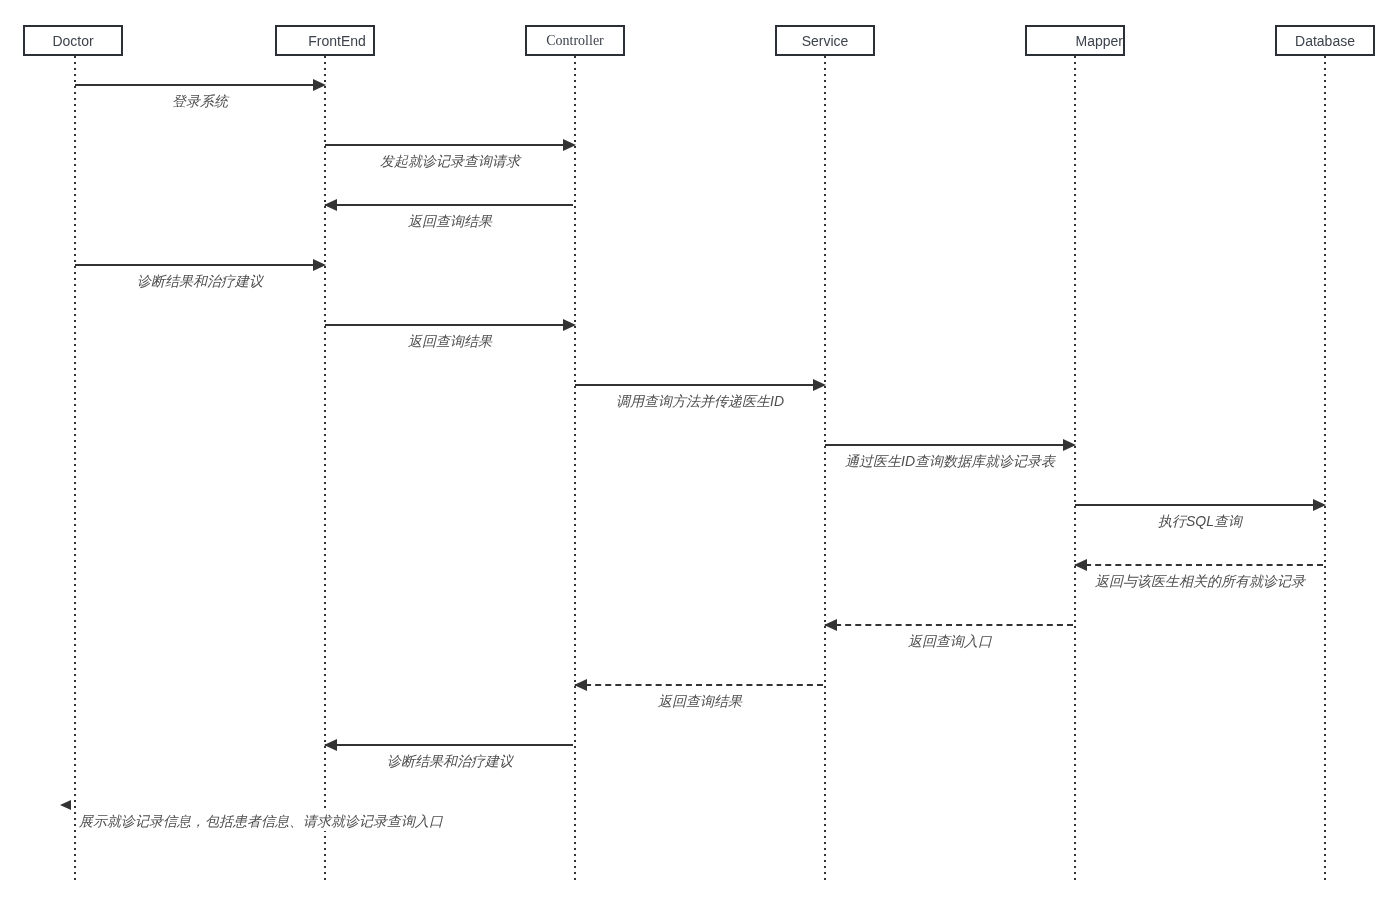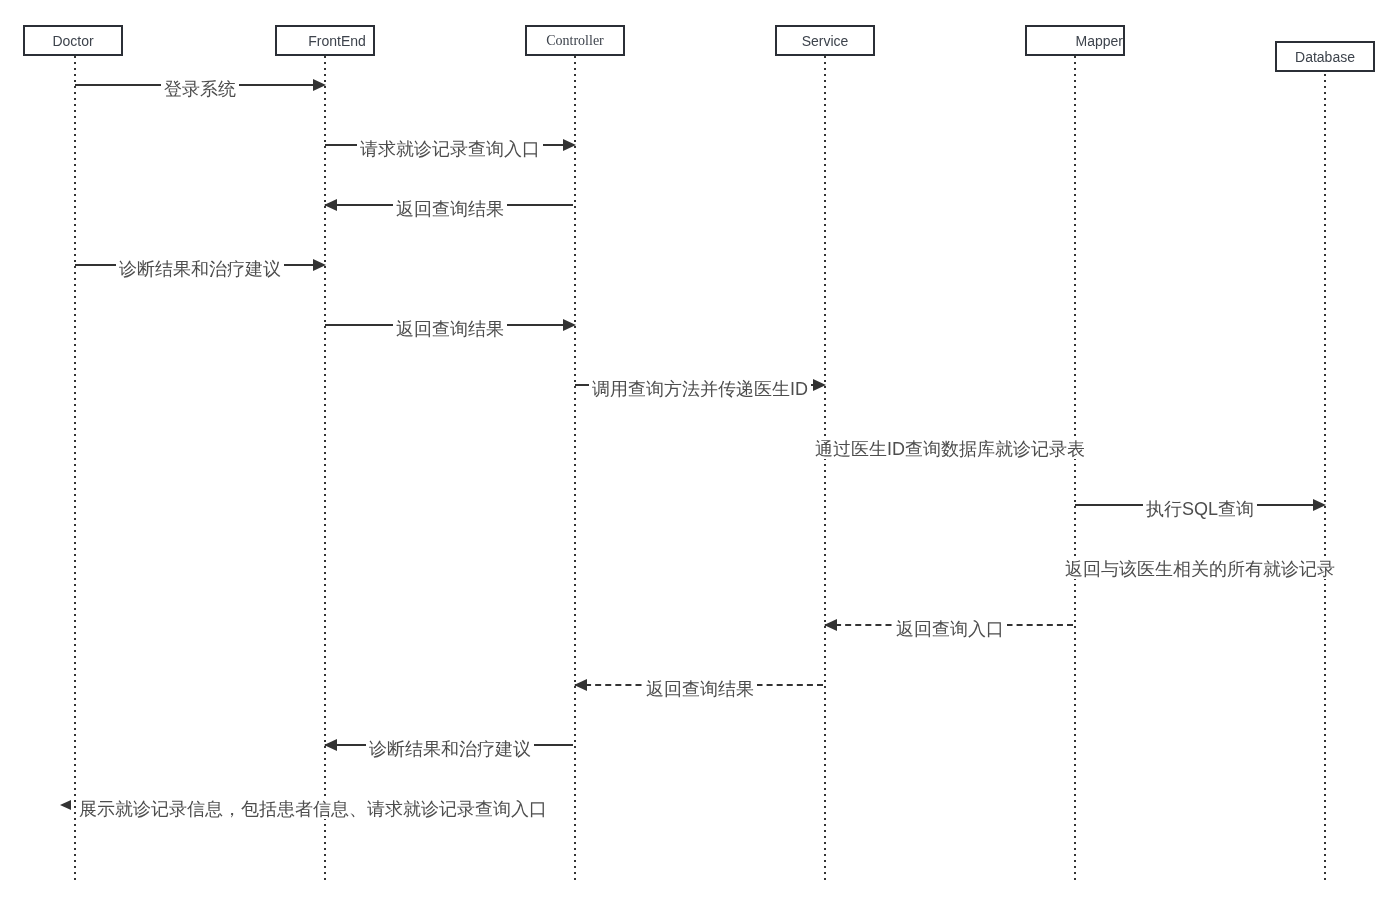--- a/index.html
+++ b/index.html
@@ -37,23 +37,23 @@
   .arrow{
     position:absolute;width:0;height:0;top:-6px;
     border-top:6px solid transparent;border-bottom:6px solid transparent;
   }
   .arrow.right{right:-1px;border-left:13px solid var(--line);}
   .arrow.left{left:-1px;border-right:13px solid var(--line);}
   .arrow.self{left:-15px;top:-5px;
     border-top:5px solid transparent;border-bottom:5px solid transparent;
     border-right:11px solid var(--line);}
   .msg-label{
-    position:absolute;left:50%;top:4px;transform:translate(-50%,-50%);
+    position:absolute;left:50%;top:16px;transform:translate(-50%,-50%);
     background:var(--bg);padding:0 3px;
-    font-size:18px;color:var(--mtext);white-space:nowrap;line-height:20px;
+    font-size:14px;color:var(--mtext);white-space:nowrap;line-height:20px;font-style:italic;
   }
   .msg-label.self-label{
     left:2px;transform:translateY(-50%);padding:0 2px;
   }
 </style>
 </head>
 <body>
 
 <div class="canvas">
   <div class="layer" id="lifelines-layer">
@@ -66,21 +66,21 @@
     </div>
   <div class="layer" id="messages-layer">
       <div class="msg" style="top: 85px; left: 75px; width: 250px;">
         <div class="msg-line"></div>
         <div class="arrow right"></div>
         <span class="msg-label">登录系统</span>
       </div>
       <div class="msg" style="top: 145px; left: 325px; width: 250px;">
         <div class="msg-line"></div>
         <div class="arrow right"></div>
-        <span class="msg-label">请求就诊记录查询入口</span>
+        <span class="msg-label">发起就诊记录查询请求</span>
       </div>
       <div class="msg" style="top: 205px; left: 325px; width: 250px;">
         <div class="msg-line"></div>
         <div class="arrow left"></div>
         <span class="msg-label">返回查询结果</span>
       </div>
       <div class="msg" style="top: 265px; left: 75px; width: 250px;">
         <div class="msg-line"></div>
         <div class="arrow right"></div>
         <span class="msg-label">诊断结果和治疗建议</span>
@@ -139,17 +139,17 @@
       </div>
       <div class="pbox" style="left: 525px; top: 25px; font-family: Liberation Serif, serif;">
         <span>Controller</span>
       </div>
       <div class="pbox" style="left: 775px; top: 25px;">
         <span>Service</span>
       </div>
       <div class="pbox" style="left: 1025px; top: 25px; justify-content: flex-end;">
         <span>Mapper</span>
       </div>
-      <div class="pbox" style="left: 1275px; top: 25px; margin-top: 16px;">
+      <div class="pbox" style="left: 1275px; top: 25px;">
         <span>Database</span>
       </div>
     </div>
 </div>
 
 </body></html>

